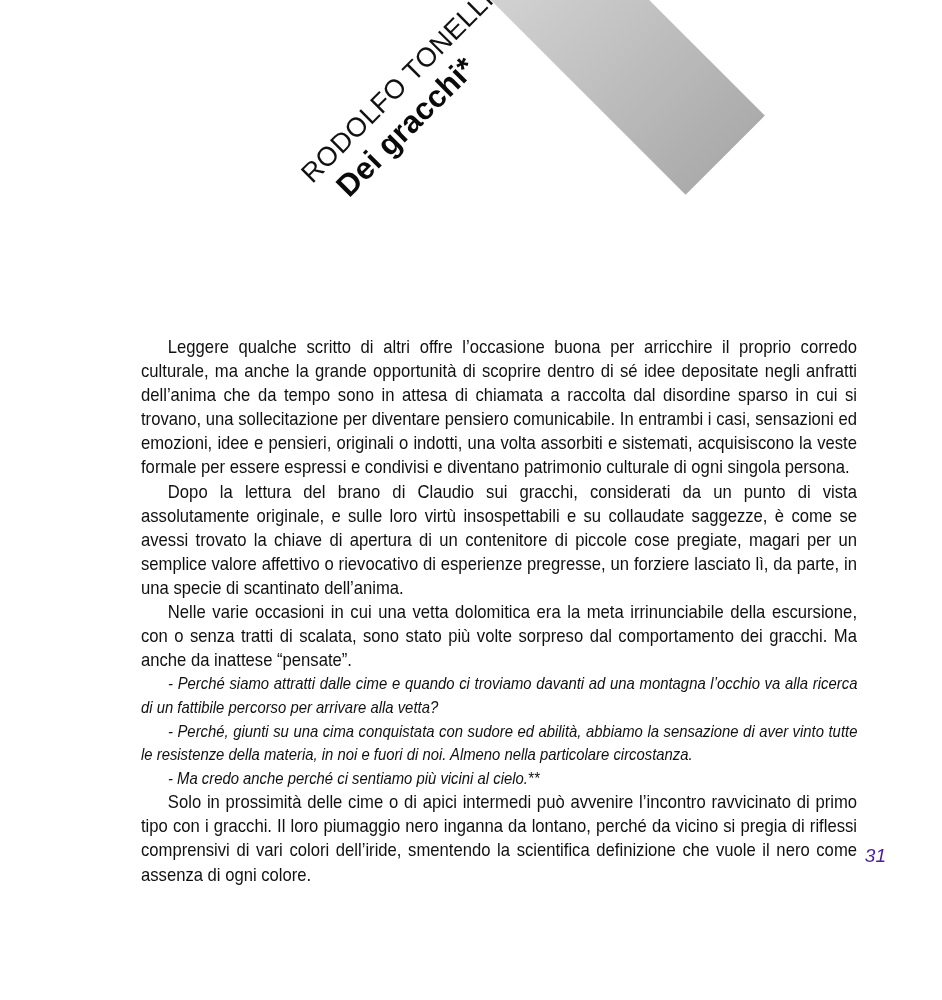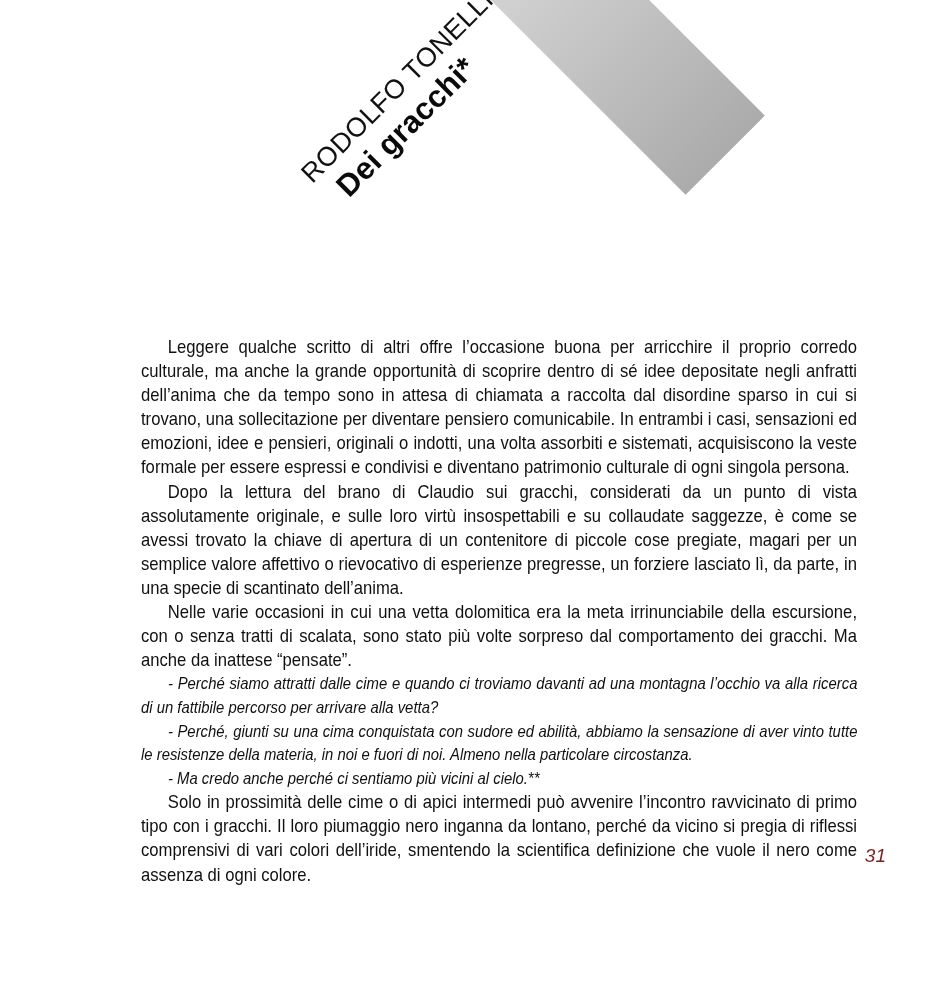--- a/index.html
+++ b/index.html
@@ -117,21 +117,21 @@
   }
 
   
   .page-number {
     position: absolute;
     right: 56px;
     top: 845px;
     font-family: "Liberation Sans", sans-serif;
     font-size: 19px;
     font-style: italic;
-    color: #7f1d1d;
+    color: #4c1d95;
   }
 </style>
 </head>
 <body>
 
 <div class="page">
 
   <div class="header-band-wrap">
     <div class="header-band"></div>
   </div>

